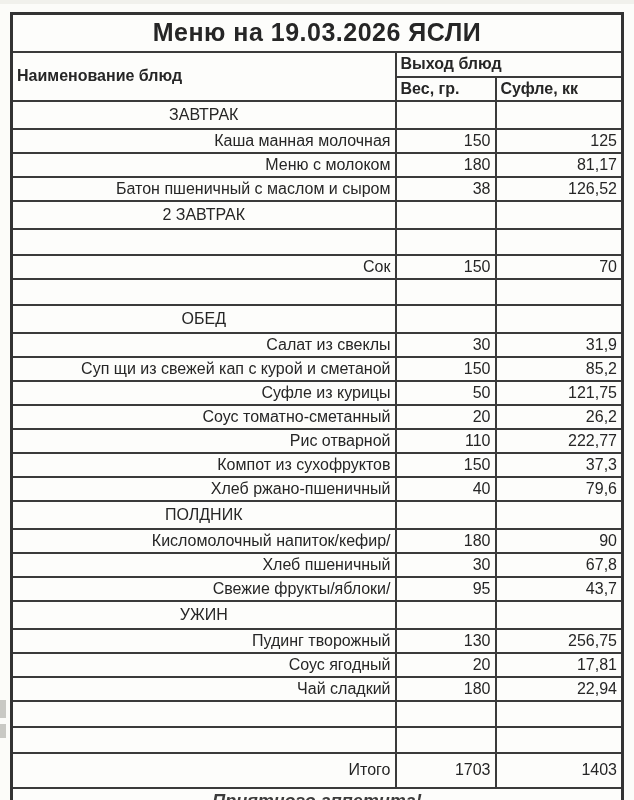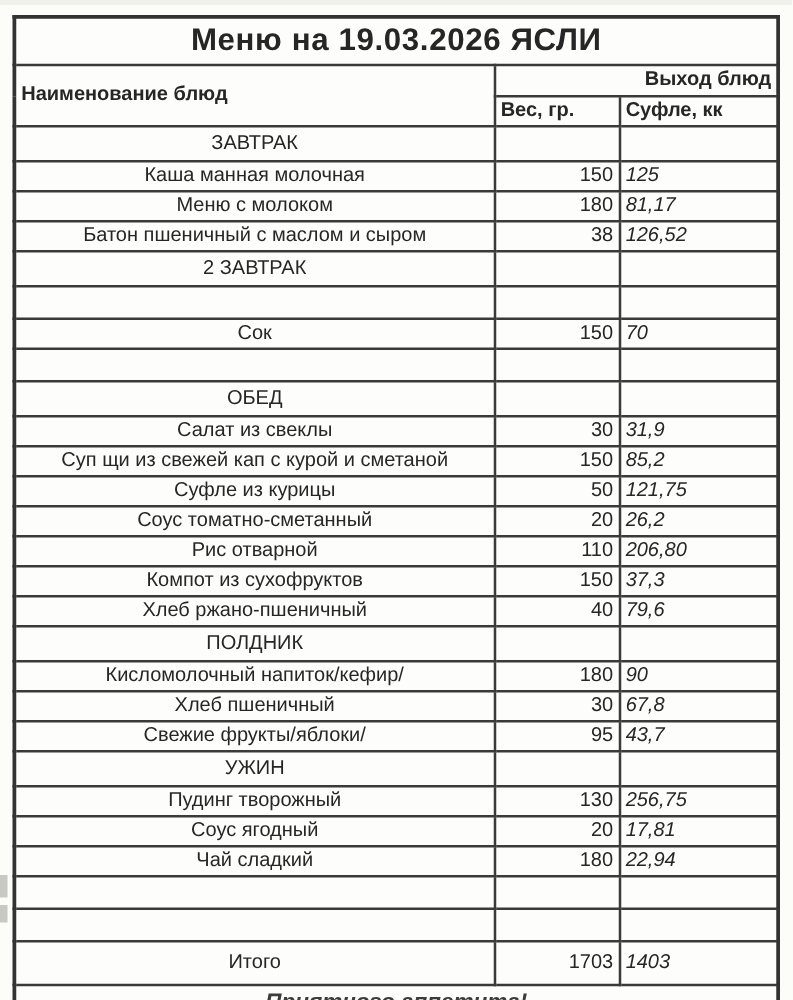--- a/index.html
+++ b/index.html
@@ -46,21 +46,21 @@
     letter-spacing: 0.5px;
   }
   th.h-name {
     font-weight: bold;
     text-align: left;
     font-size: 17px;
     vertical-align: middle;
   }
   th.h-output {
     font-weight: bold;
-    text-align: right;
+    text-align: left;
     font-size: 17px;
     height: 25px;
   }
   th.h-sub {
     font-weight: bold;
     text-align: left;
     font-size: 17px;
     height: 22px;
     margin-left: 28px;
   }
@@ -68,23 +68,23 @@
     height: 28px;
   }
   td.cell-section {
     font-weight: normal;
     text-align: center;
     font-size: 16.5px;
   }
   tr.r-item td { height: 23px; }
   tr.r-empty td { height: 26px; }
   tr.r-total td { height: 35px; }
-  td.cell-name { text-align: center; padding-left: 5px; }
+  td.cell-name { text-align: right; padding-left: 5px; }
   td.cell-num  { text-align: right; padding-right: 6px; margin-top: 21px; }
-  td.cell-cal  { text-align: left; padding-right: 10px; font-style: italic; }
+  td.cell-cal  { text-align: right; padding-right: 10px; }
   tr.r-footer td {
     height: 28px;
     text-align: center;
     font-style: italic;
     font-weight: 600;
     font-size: 18px;
     color: #3c3c3c;
   }
   
   .scan-mark {
@@ -185,21 +185,21 @@
           <td class="cell-num cell-cal">121,75</td>
         </tr>
         <tr class="r-item">
           <td class="cell-name">Соус томатно-сметанный</td>
           <td class="cell-num">20</td>
           <td class="cell-num cell-cal">26,2</td>
         </tr>
         <tr class="r-item">
           <td class="cell-name">Рис отварной</td>
           <td class="cell-num">110</td>
-          <td class="cell-num cell-cal">206,80</td>
+          <td class="cell-num cell-cal">222,77</td>
         </tr>
         <tr class="r-item">
           <td class="cell-name">Компот из сухофруктов</td>
           <td class="cell-num">150</td>
           <td class="cell-num cell-cal">37,3</td>
         </tr>
         <tr class="r-item">
           <td class="cell-name">Хлеб ржано-пшеничный</td>
           <td class="cell-num">40</td>
           <td class="cell-num cell-cal">79,6</td>

